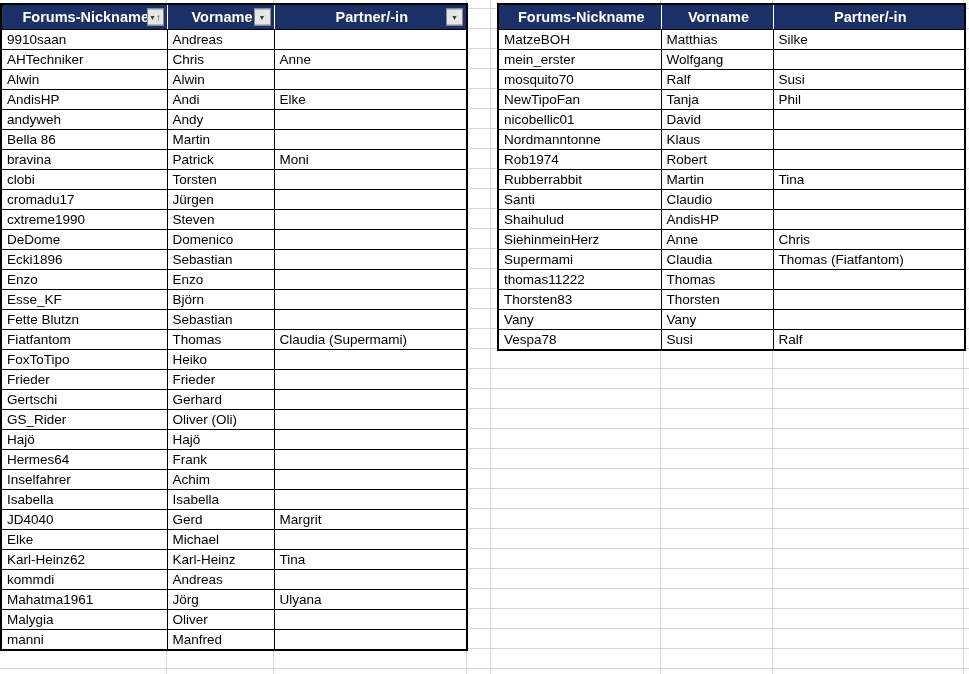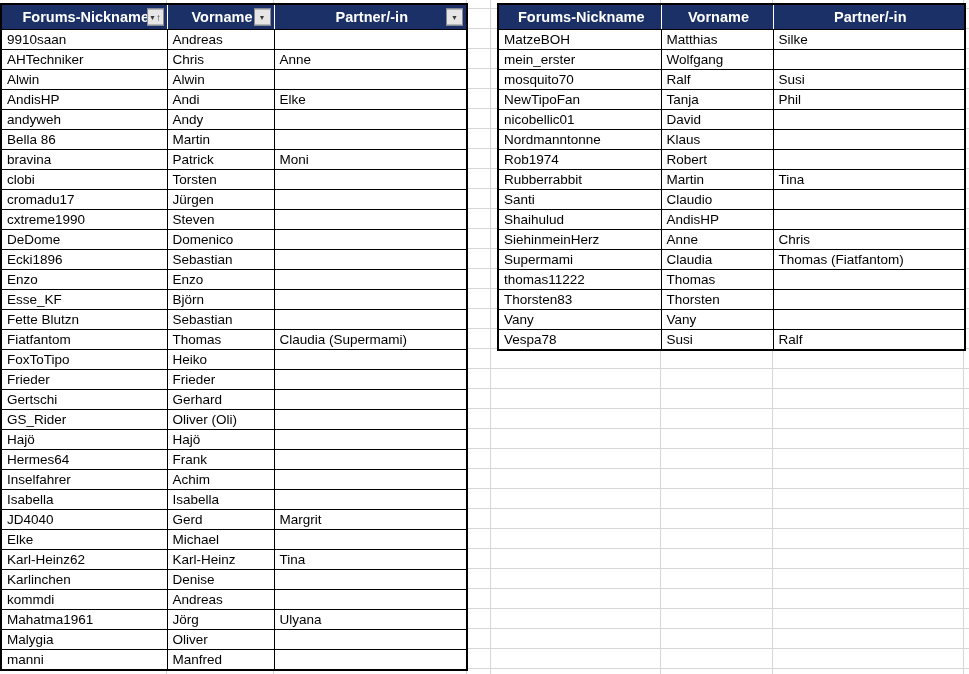--- a/index.html
+++ b/index.html
@@ -247,25 +247,20 @@
           <td>Elke</td>
           <td>Michael</td>
           <td></td>
         </tr>
         <tr>
           <td>Karl-Heinz62</td>
           <td>Karl-Heinz</td>
           <td>Tina</td>
         </tr>
         <tr>
-          <td>Karlinchen</td>
-          <td>Denise</td>
-          <td></td>
-        </tr>
-        <tr>
           <td>kommdi</td>
           <td>Andreas</td>
           <td></td>
         </tr>
         <tr>
           <td class="active-left">Mahatma1961</td>
           <td>Jörg</td>
           <td>Ulyana</td>
         </tr>
         <tr>

